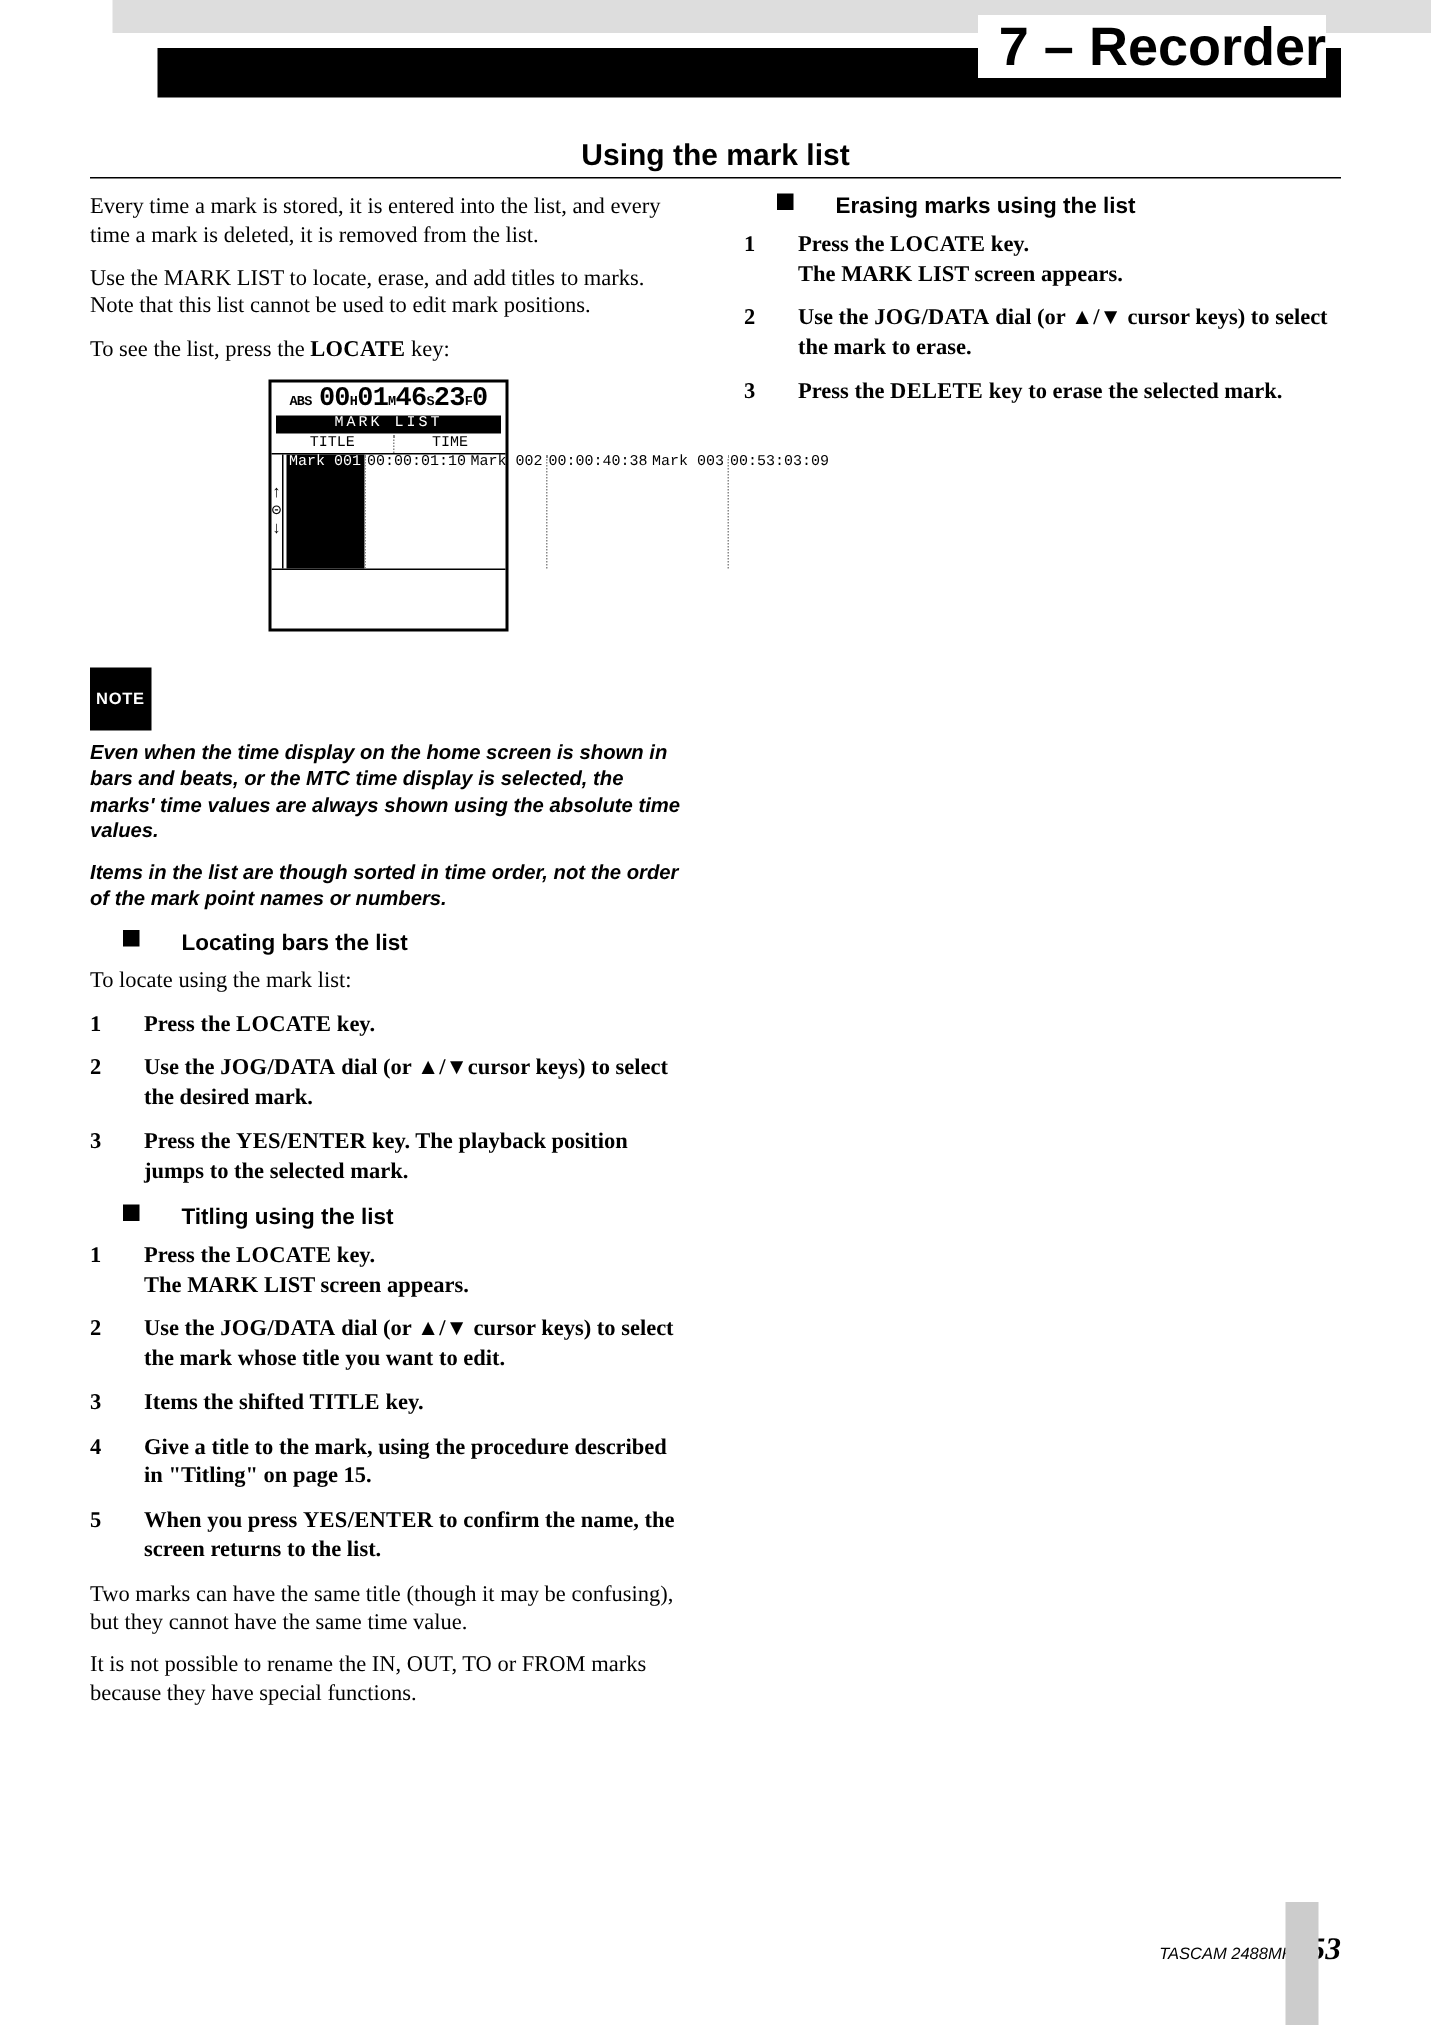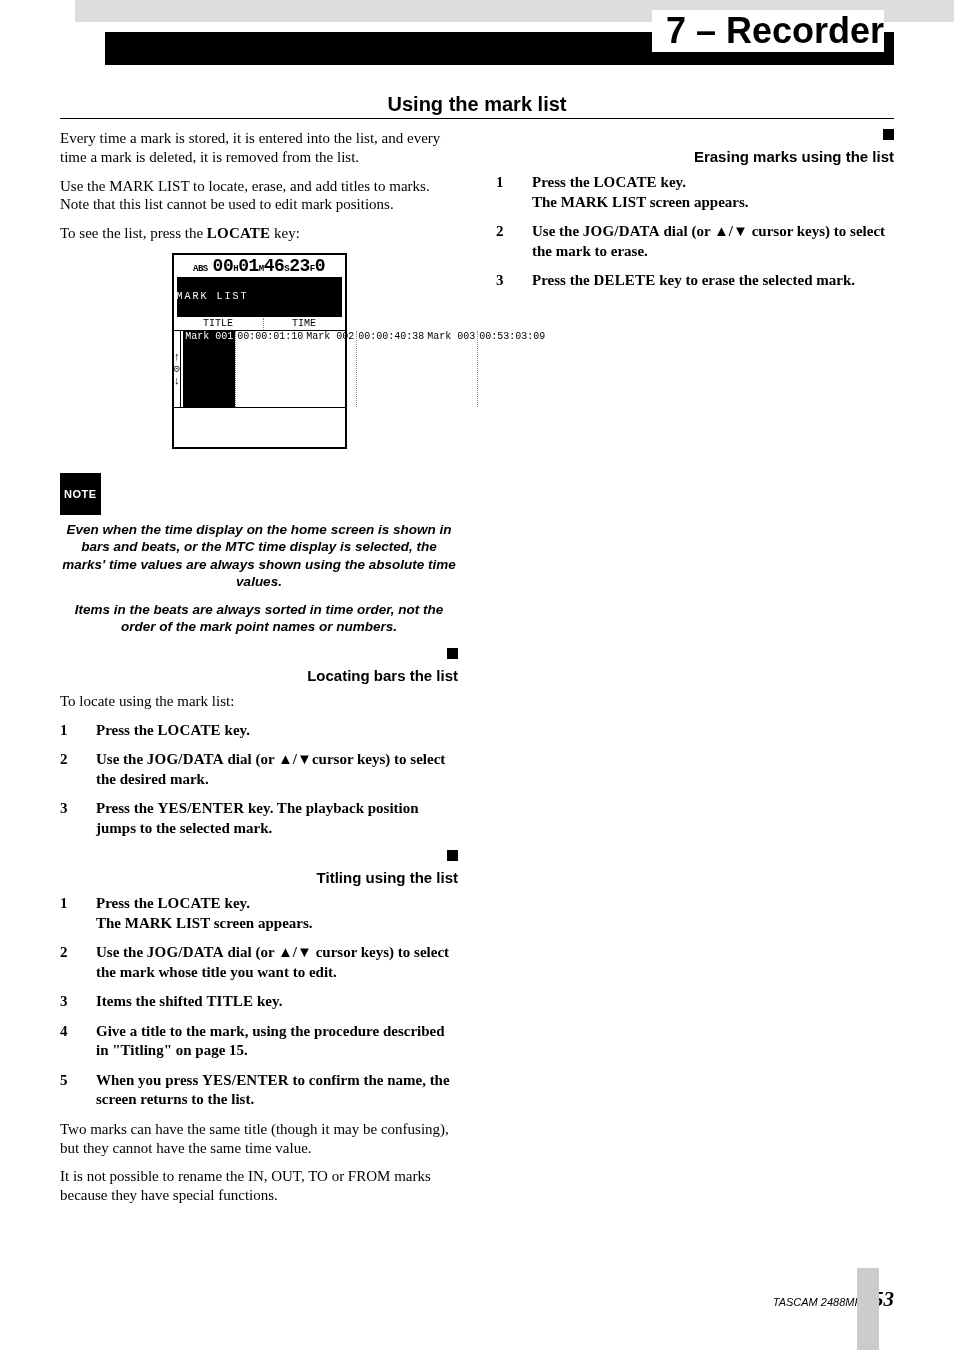--- a/index.html
+++ b/index.html
@@ -51,41 +51,42 @@
   }
   .two-col {
     display: flex;
     gap: 38px;
   }
   .col { flex: 1; min-width: 0; }
   p { margin-bottom: 10px; line-height: 1.25; }
   .bold { font-weight: 700; }
   .sans { font-family: Liberation Serif, serif; letter-spacing: 0.2px; }
   .lcd {
-    width: 175px;
+    width: 160px;
     margin: 8px auto 24px auto;
     border: 2px solid #000;
     font-family: "Courier New", monospace;
     font-size: 11px;
     line-height: 1;
   }
   .lcd-time {
     text-align: center;
     padding: 2px 2px 0 2px;
     font-weight: 700;
     letter-spacing: -0.5px;
   }
   .lcd-time .big { font-size: 18px; }
   .lcd-time .sm { font-size: 9px; vertical-align: baseline; position: relative; top: 0; }
   .lcd-title {
+    text-align: center;
     background: #000;
     color: #fff;
     font-size: 10px;
     letter-spacing: 2px;
-    padding: 15px 0;
+    padding: 1px 0;
     margin: 2px 3px 0 3px;
   }
   .lcd-hdr {
     display: flex;
     border-bottom: 1px solid #000;
     margin-top: 1px;
   }
   .lcd-hdr div {
     text-align: center;
     font-size: 10px;
@@ -132,28 +133,26 @@
     padding: 15px 4px;
     margin-bottom: 6px;
     letter-spacing: 0.5px;
   }
   .note-body p {
     font-style: italic;
     font-weight: 700;
     font-family: Arial, Helvetica, sans-serif;
     font-size: 13.5px;
     line-height: 1.3;
-    text-align: center;
   }
   .subhead {
     display: flex;
-    align-items: flex-end;
-    gap: 8px;
+    align-items: flex-start;
+    gap: 28px;
     margin: 12px 0 8px 0;
-    flex-direction: column;
   }
   .subhead .sq {
     width: 11px; height: 11px; background:#000; flex: none; margin-left: 22px;
   }
   .subhead .lbl {
     font-family: Arial, Helvetica, sans-serif;
     font-weight: 700;
     font-size: 15px;
   }
   ol.steps {
@@ -249,21 +248,21 @@
               <div class="lcd-row"><span class="c1">Mark 002</span><span class="c2">00:00:40:38</span></div>
               <div class="lcd-row"><span class="c1">Mark 003</span><span class="c2">00:53:03:09</span></div>
             </div>
           </div>
           <div class="lcd-footer"></div>
         </div>
 
         <div class="note-label">NOTE</div>
         <div class="note-body">
           <p>Even when the time display on the home screen is shown in bars and beats, or the MTC time display is selected, the marks' time values are always shown using the absolute time values.</p>
-          <p>Items in the beats are always sorted in time order, not the order of the mark point names or numbers.</p>
+          <p>Items in the list are though sorted in time order, not the order of the mark point names or numbers.</p>
         </div>
 
         <div class="subhead">
           <div class="sq"></div>
           <div class="lbl">Locating bars the list</div>
         </div>
         <p>To locate using the mark list:</p>
         <ol class="steps">
           <li>
               <div>

